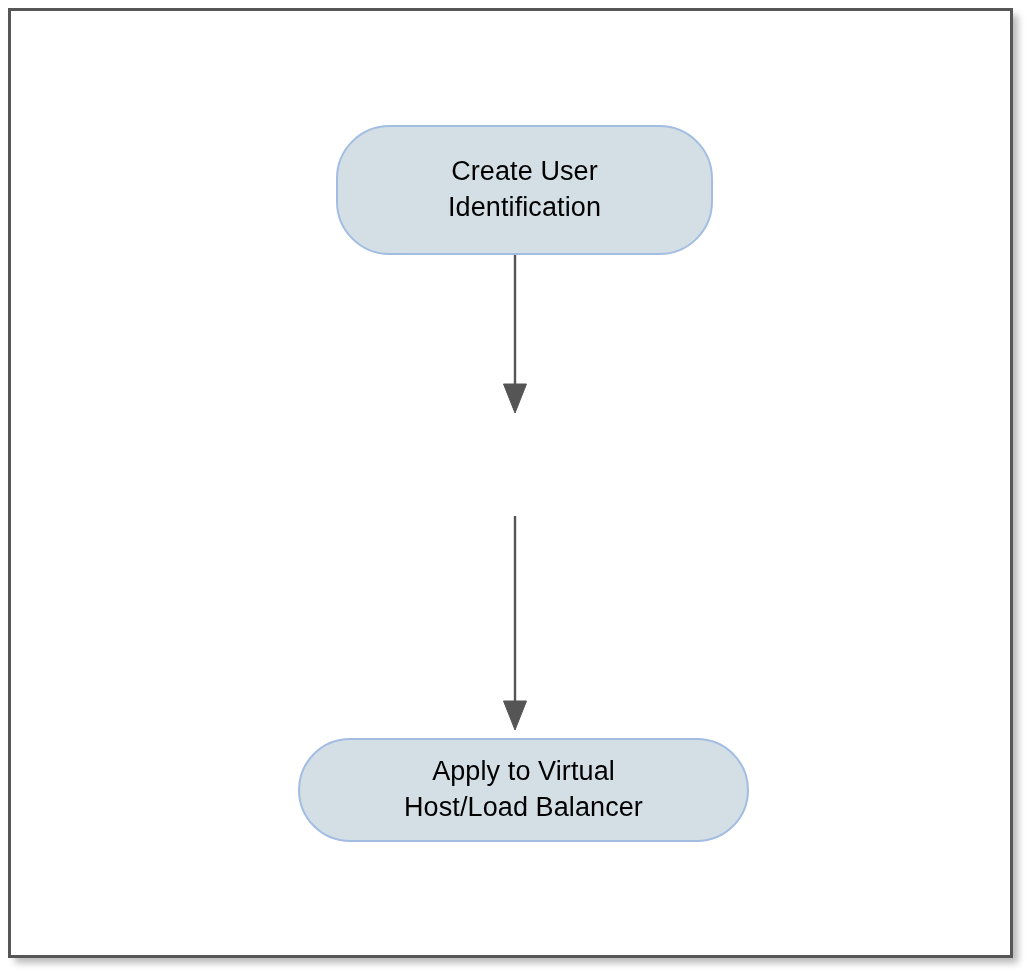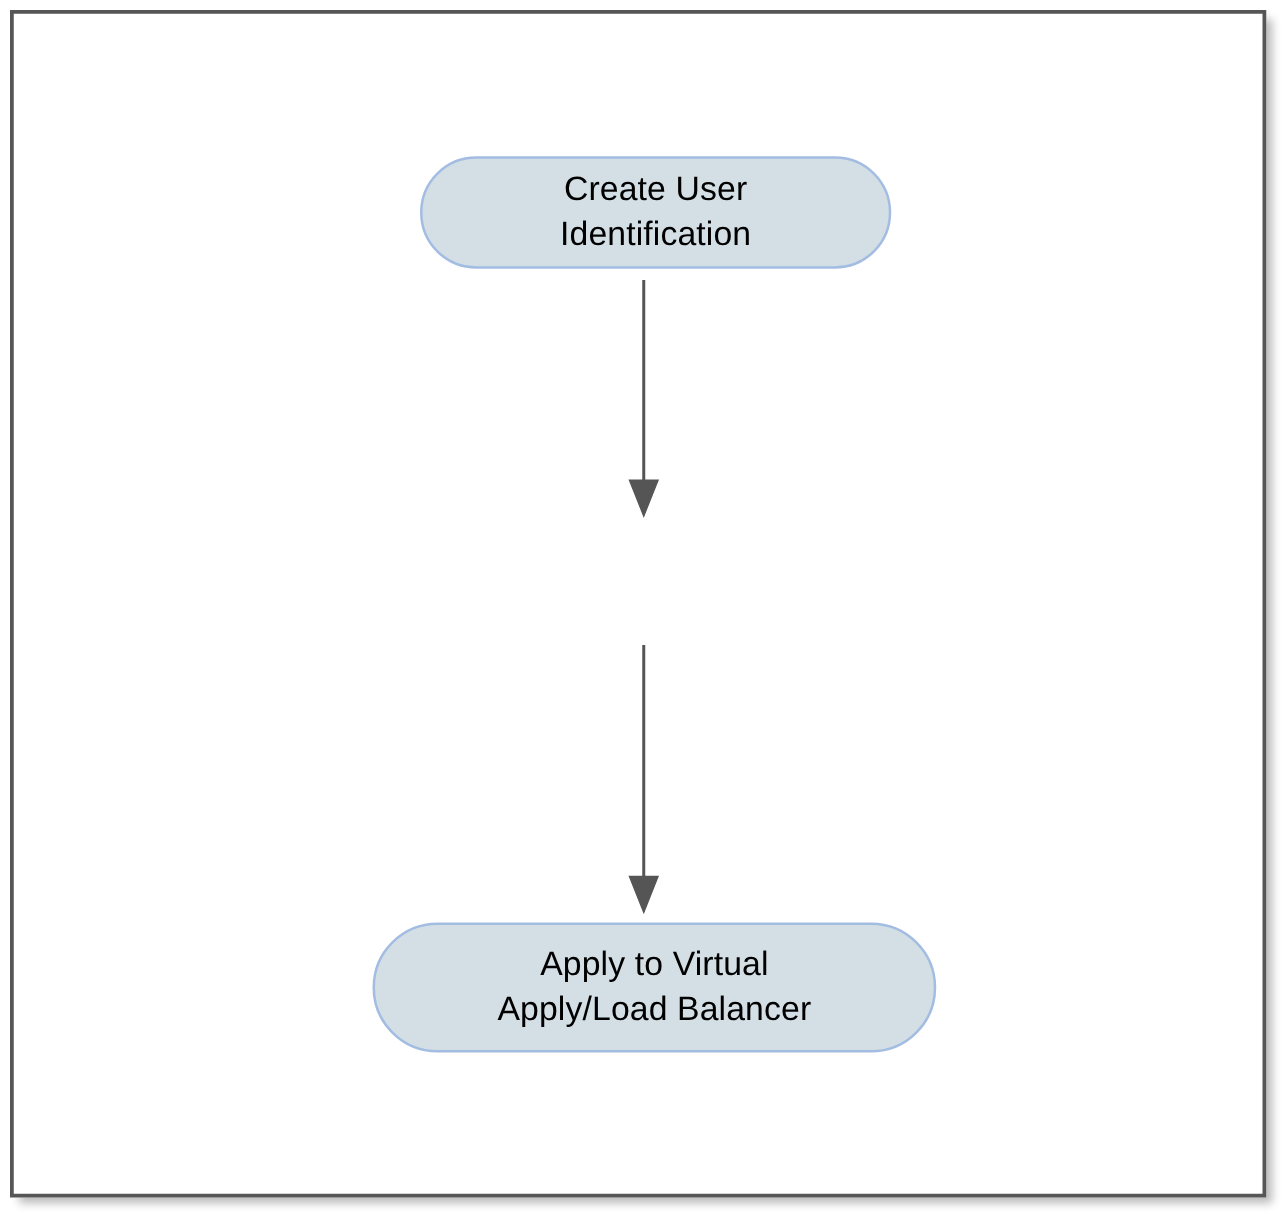--- a/index.html
+++ b/index.html
@@ -46,21 +46,21 @@
     color: #000000;
     font-size: 27px;
     line-height: 1.32;
     letter-spacing: 0.1px;
     white-space: pre-line;
   }
   .node-1 {
     left: 325px;
     top: 114px;
     width: 377px;
-    height: 90px;
+    height: 130px;
     border-radius: 53.5px;
   }
   .node-2 {
     left: 293px;
     top: 411px;
     width: 437px;
     height: 102px;
     border-radius: 51px;
   }
   .node-3 {
@@ -98,17 +98,17 @@
           <line x1="504" y1="505" x2="504" y2="703" stroke="#555555" stroke-width="2.4"></line>
           <polygon points="504,719 492.5,690 515.5,690" fill="#555555" stroke="#555555" stroke-width="1"></polygon>
         </g>
       </svg>
 
       <div class="node node-1">Create User
 Identification</div>
 
 
       <div class="node node-3">Apply to Virtual
-Apply/Load Balancer</div>
+Host/Load Balancer</div>
 
     </div>
   </div>
 </div>
 
 </body></html>

